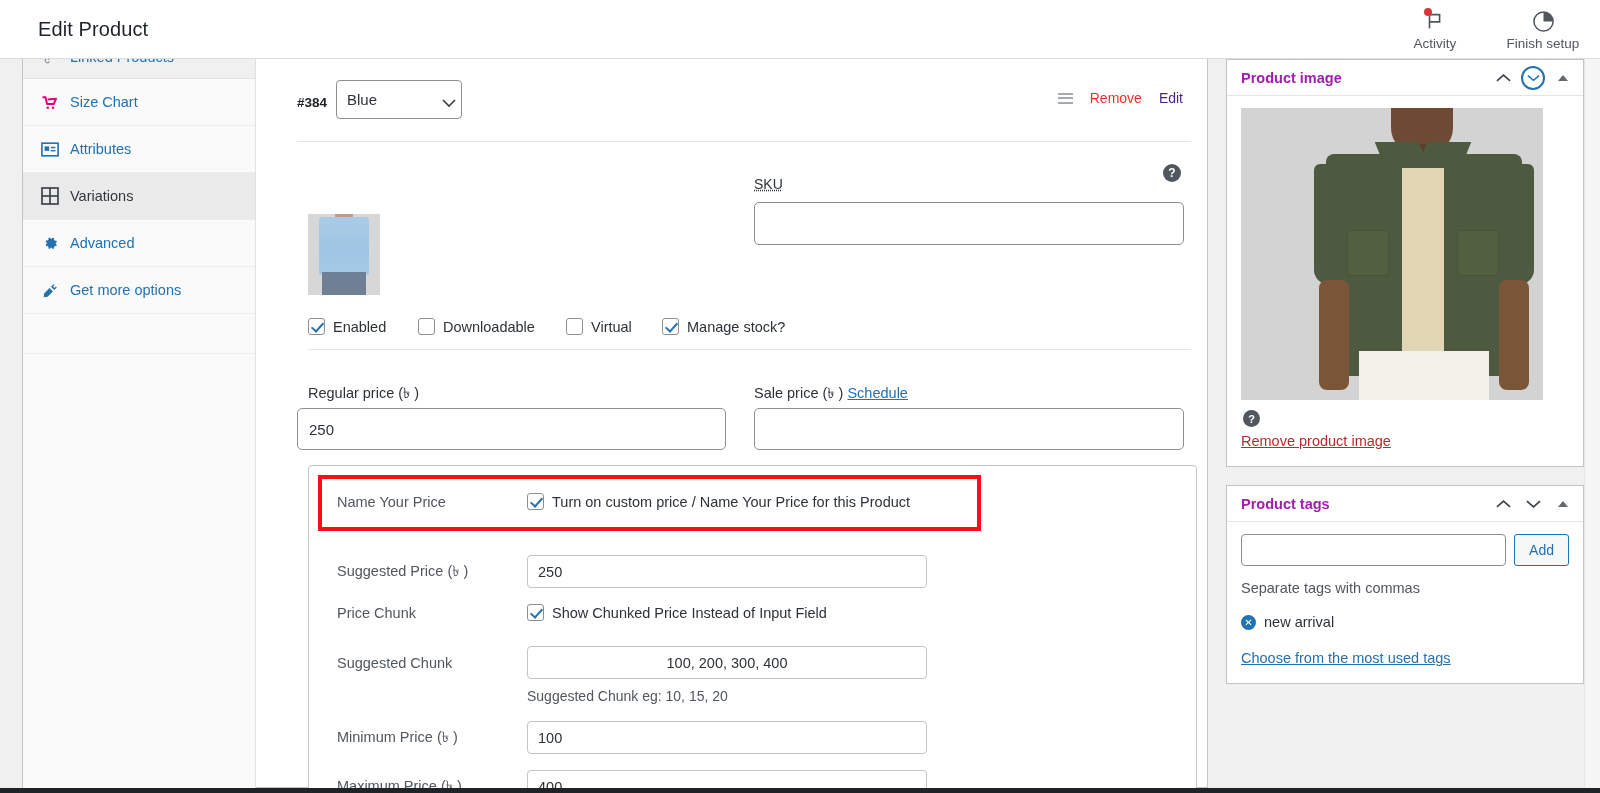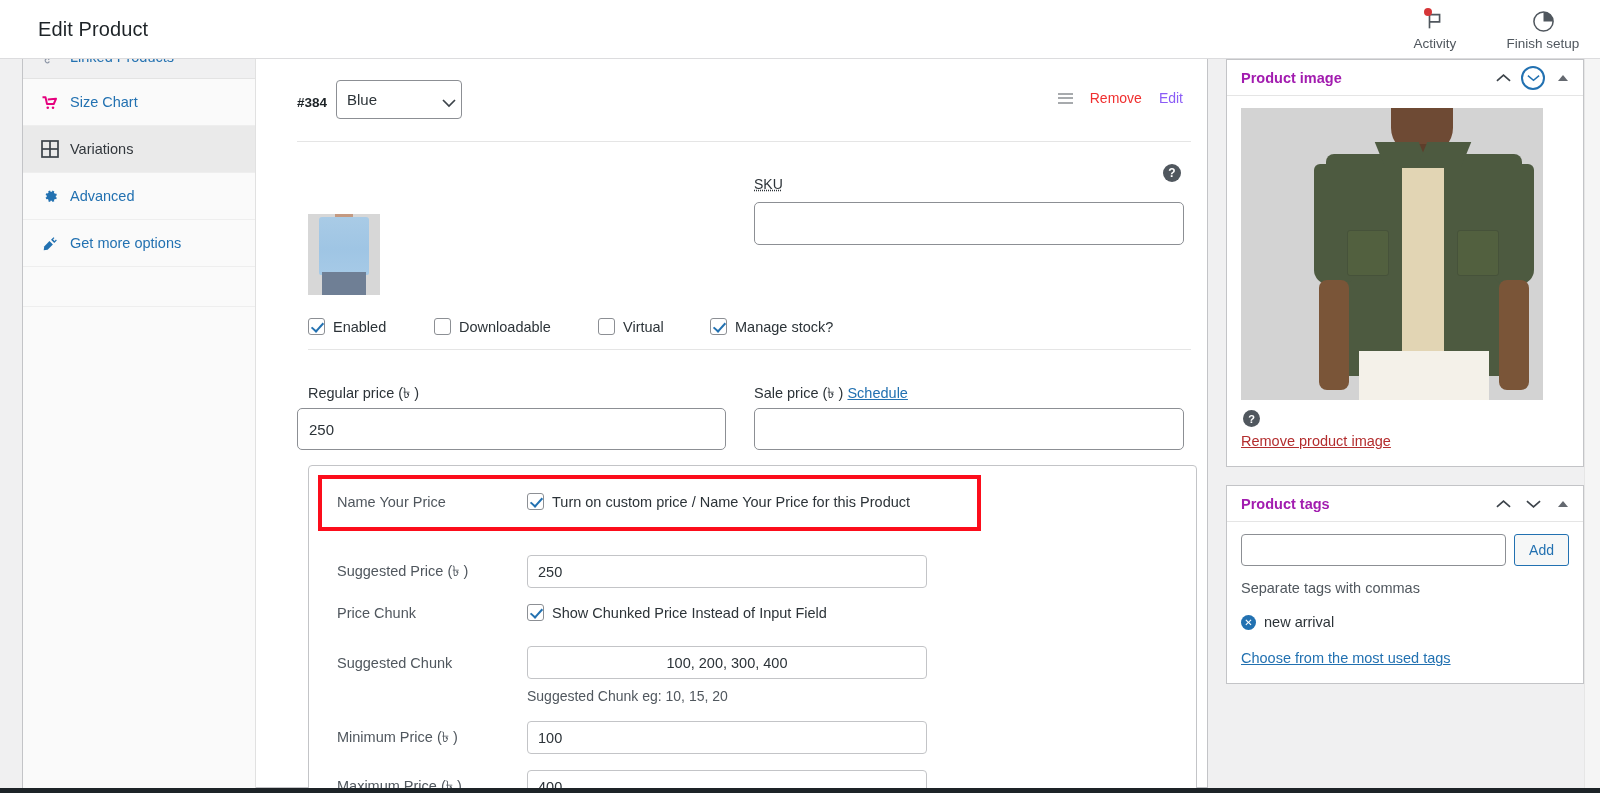--- a/index.html
+++ b/index.html
@@ -105,21 +105,21 @@
     position: absolute; left: 145px; top: 14px; pointer-events: none;
   }
   .var-head-links {
     position: absolute; right: 8px; top: 10px;
     display: flex; align-items: center; gap: 17px;
     font-size: 14px;
   }
   .hamburger { display: inline-flex; flex-direction: column; gap: 2.5px; cursor: grab; }
   .hamburger i { display: block; width: 15px; height: 2px; background: #a7aaad; }
   .lnk-remove { color: #f02f2f; cursor: pointer; }
-  .lnk-edit { color: #8b5cf6; cursor: pointer; }
+  .lnk-edit { color: #4c1d95; cursor: pointer; }
 
   .var-divider {
     position: absolute; left: 40px; right: 16px; height: 1px; background: #e5e5e5;
   }
 
   .var-body { position: absolute; left: 40px; top: 105px; right: 16px; }
 
   .thumb {
     position: absolute; left: 11px; top: 50px; width: 72px; height: 81px;
     background: #d7d7d7; overflow: hidden; cursor: pointer;
@@ -150,21 +150,21 @@
   }
   .help-dot {
     position: absolute; left: 866px; top: 0px;
     width: 18px; height: 18px; border-radius: 50%;
     background: #50575e; color: #fff; font-size: 12px; font-weight: bold;
     display: flex; align-items: center; justify-content: center; cursor: pointer;
   }
 
   .cb-row {
     position: absolute; left: 11px; top: 154px;
-    display: flex; align-items: center; gap: 16px;
+    display: flex; align-items: center; gap: 0px;
   }
   .cb-item { display: flex; align-items: center; gap: 8px; font-size: 14.5px; color: #2c3338; cursor: pointer; }
   .cb {
     width: 17px; height: 17px; border: 1px solid #8c8f94; border-radius: 3px;
     background: #fff; position: relative; flex: none;
   }
   .cb.checked::after {
     content: ""; position: absolute; left: 5px; top: 0.5px;
     width: 5px; height: 10px; border: solid #2271b1;
     border-width: 0 2px 2px 0; transform: rotate(42deg);
@@ -315,20 +315,31 @@
         <span class="pd-ico">
           <svg width="20" height="17" viewBox="0 0 24 20">
             <path d="M2 3 h4 l2 9 h9 l3 -7 -11 1" fill="none" stroke="#e5007d" stroke-width="2.6" stroke-linejoin="round"></path>
             <circle cx="9" cy="17" r="1.7" fill="#e5007d"></circle>
               <circle cx="16" cy="17" r="1.7" fill="#e5007d"></circle>
           </svg>
         </span>
         <span class="pd-lbl">Size Chart</span>
       </div>
 
+      <div class="pd-tab">
+        <span class="pd-ico">
+          <svg width="18" height="15" viewBox="0 0 20 16">
+            <rect x="1" y="1" width="18" height="14" fill="none" stroke="#2271b1" stroke-width="1.8"></rect>
+            <rect x="4" y="4.5" width="5" height="5" fill="#2271b1"></rect>
+            <rect x="11" y="5" width="5" height="1.6" fill="#2271b1"></rect>
+            <rect x="11" y="8.5" width="5" height="1.6" fill="#2271b1"></rect>
+          </svg>
+        </span>
+        <span class="pd-lbl">Attributes</span>
+      </div>
 
       <div class="pd-tab active">
         <span class="pd-ico">
           <svg width="18" height="18" viewBox="0 0 18 18">
             <rect x="1" y="1" width="16" height="16" fill="none" stroke="#3c434a" stroke-width="1.7"></rect>
             <line x1="9" y1="1" x2="9" y2="17" stroke="#3c434a" stroke-width="1.7"></line>
             <line x1="1" y1="9" x2="17" y2="9" stroke="#3c434a" stroke-width="1.7"></line>
           </svg>
         </span>
         <span class="pd-lbl">Variations</span>

